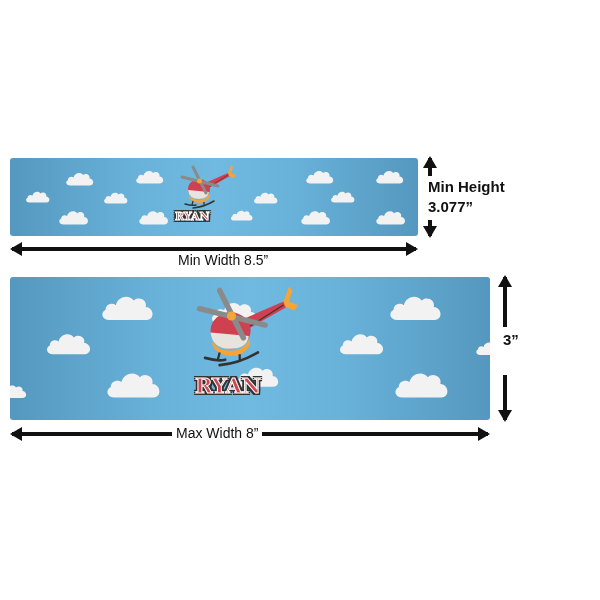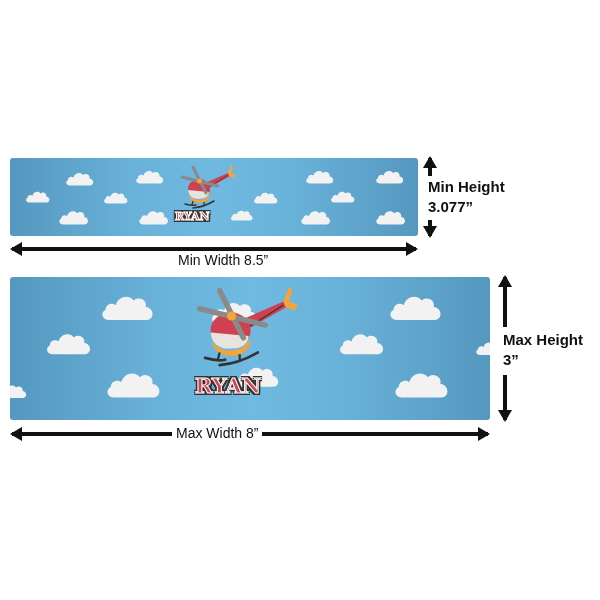--- a/index.html
+++ b/index.html
@@ -154,15 +154,14 @@
 </div>
 <div class="label" style="left:172px; top:425px;">Max Width 8”</div>
 
 <div class="arrow-v" style="left:503px; top:277px; height:50px;">
   <span class="u"></span>
 </div>
 <div class="arrow-v" style="left:503px; top:375px; height:45px;">
   <span class="d"></span>
 </div>
 <div class="side-label" style="left:503px; top:330px;">
-  <div>Max Height</div>
   <div>3”</div>
 </div>
 
 </body></html>

